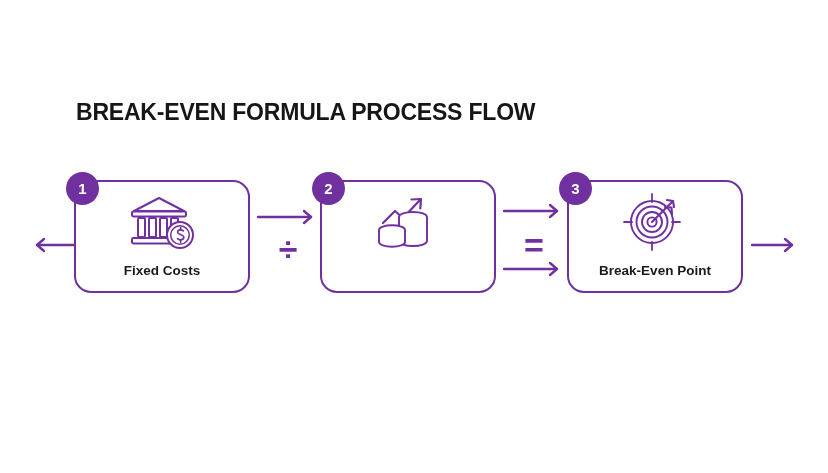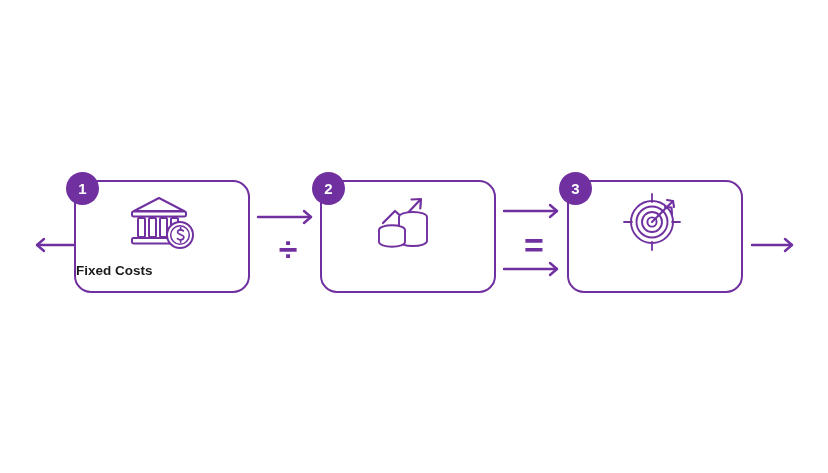--- a/index.html
+++ b/index.html
@@ -84,20 +84,21 @@
     display: flex;
     align-items: center;
     justify-content: center;
   }
 
   .step-label {
     position: absolute;
     left: 0;
     right: 0;
     bottom: 13px;
+    text-align: center;
     font-size: 13.5px;
     font-weight: bold;
     color: #1a1a1a;
     white-space: nowrap;
   }
 
   
   .connector {
     position: absolute;
     top: 0px;
@@ -142,20 +143,21 @@
   #edge-arrow-left  { left: 32px; }
   #edge-arrow-right { left: 752px; }
 
   svg { display: block; overflow: visible; }
 </style>
 </head>
 <body>
 
 <div id="canvas">
 
+  <div id="page-title">BREAK-EVEN FORMULA PROCESS FLOW</div>
 
   <div id="flow-row">
 
     <div class="edge-arrow" id="edge-arrow-left" style="top:57px;">
       <svg width="46" height="16" viewBox="0 0 46 16" fill="none">
         <path d="M46 8 L5 8" stroke="#7030A0" stroke-width="2.4" stroke-linecap="round"></path>
         <path d="M12 2 L5 8 L12 14" stroke="#7030A0" stroke-width="2.4" stroke-linecap="round" stroke-linejoin="round" fill="none"></path>
       </svg>
     </div>
 
@@ -246,20 +248,21 @@
           <circle cx="29" cy="29" r="15.5" stroke="#7030A0" stroke-width="1.9" fill="none"></circle>
           <circle cx="29" cy="29" r="10" stroke="#7030A0" stroke-width="1.9" fill="none"></circle>
           <circle cx="29" cy="29" r="4.6" stroke="#7030A0" stroke-width="1.9" fill="none"></circle>
 
           <path d="M29 29 L50 8" stroke="#7030A0" stroke-width="2.1" stroke-linecap="round"></path>
 
           <path d="M44 7 L50 8 L51 14" stroke="#7030A0" stroke-width="2.1" stroke-linecap="round" stroke-linejoin="round" fill="none"></path>
           <path d="M42 14 L48.5 14.5 L49 21" stroke="#7030A0" stroke-width="2.1" stroke-linecap="round" stroke-linejoin="round" fill="none"></path>
         </svg>
       </div>
+      <div class="step-label">Break-Even Point</div>
     </div>
 
     <div class="edge-arrow" id="edge-arrow-right" style="top:57px;">
       <svg width="46" height="16" viewBox="0 0 46 16" fill="none">
         <path d="M0 8 L40 8" stroke="#7030A0" stroke-width="2.4" stroke-linecap="round"></path>
         <path d="M33 2 L40 8 L33 14" stroke="#7030A0" stroke-width="2.4" stroke-linecap="round" stroke-linejoin="round" fill="none"></path>
       </svg>
     </div>
 
   </div>

